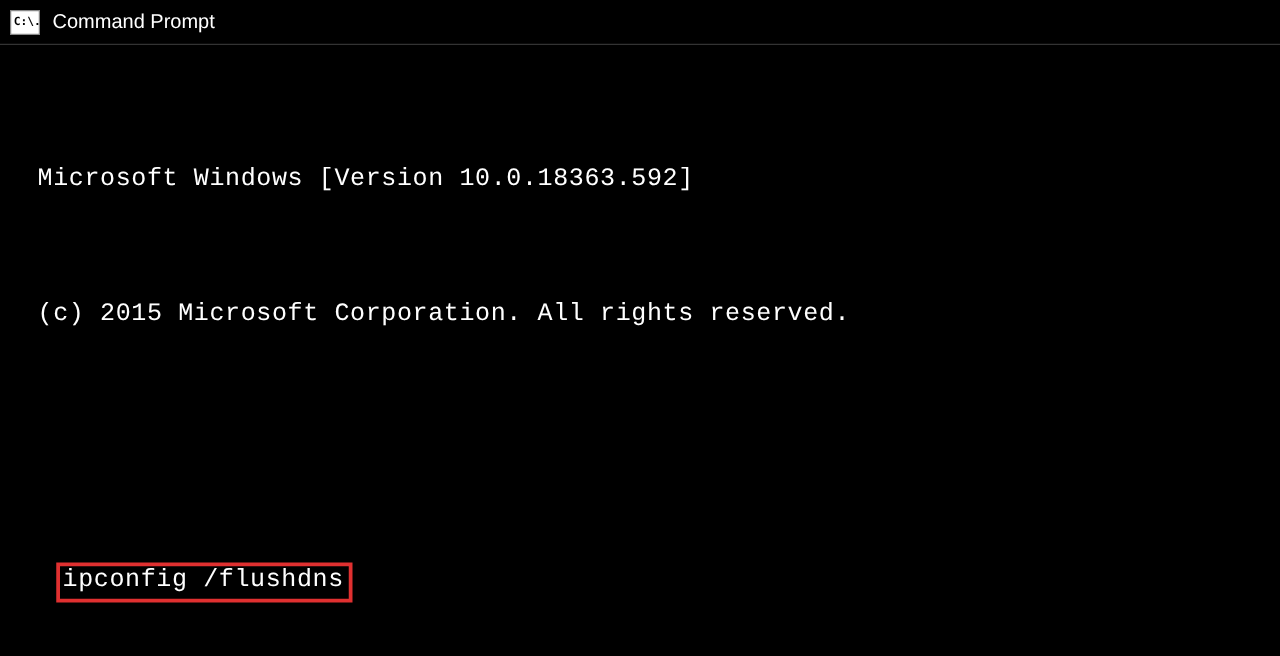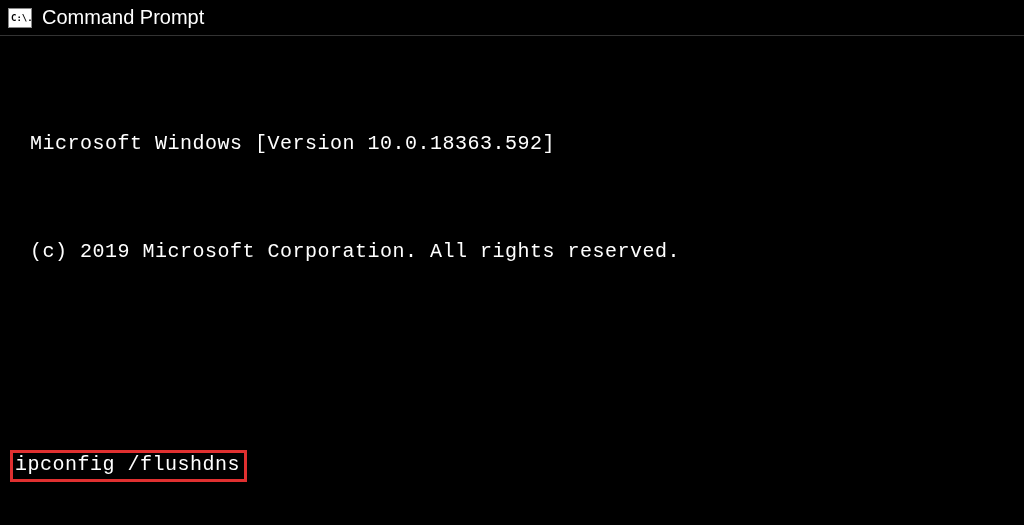--- a/index.html
+++ b/index.html
@@ -34,60 +34,61 @@
       justify-content: flex-start;
       padding-left: 2px;
       font-size: 9px;
       font-family: Consolas, monospace;
       color: #000;
       font-weight: bold;
     }
     .titlebar-title {
       color: #fff;
       font-family: 'Segoe UI', Tahoma, sans-serif;
-      font-size: 20px;
+      font-size: 16px;
       font-weight: 400;
     }
     .terminal {
       padding: 18px 10px;
       color: #fff;
       font-size: 20px;
       line-height: 1.8;
       letter-spacing: 0.5px;
       white-space: pre;
     }
     .line {
       display: block;
       margin-left: 20px;
     }
     .highlight-box {
       border: 3px solid #e03030;
       padding: 0 4px 2px 2px;
       display: inline-block;
       line-height: 1.2;
+      margin-left: 35px;
     }
     .prompt-line {
       display: flex;
       align-items: baseline;
     }
     .blank {
       height: 36px;
     }
   </style>
 </head>
 <body>
 
 <div class="titlebar">
   <div class="titlebar-icon">C:\.</div>
   <div class="titlebar-title">Command Prompt</div>
 </div>
 
 <div class="terminal">
   <span class="line">Microsoft Windows [Version 10.0.18363.592]</span>
-  <span class="line">(c) 2019 Microsoft Corporation. All rights reserved.</span>
+  <span class="line">(c) 2015 Microsoft Corporation. All rights reserved.</span>
   <div class="blank"></div>
   <div class="prompt-line">
     <span class="highlight-box">ipconfig /flushdns</span>
   </div>
   
   
   
   
   
   

